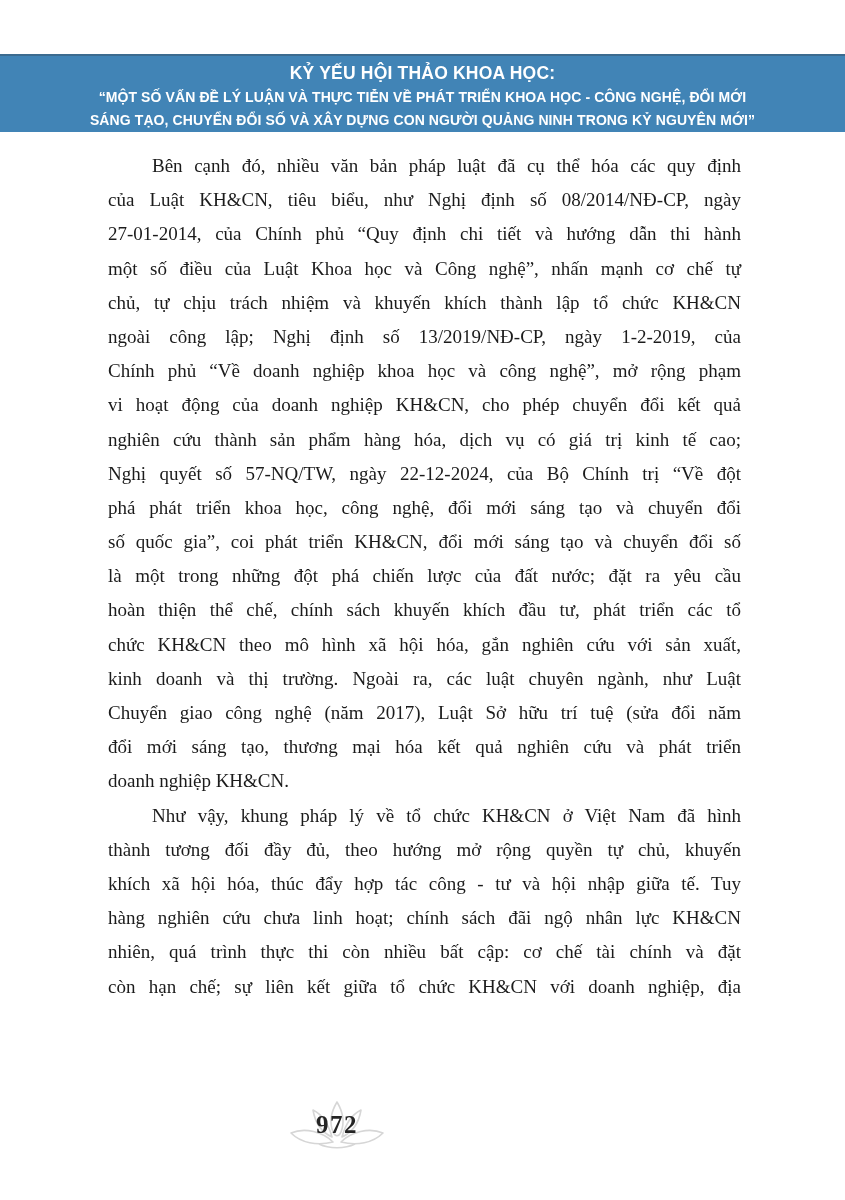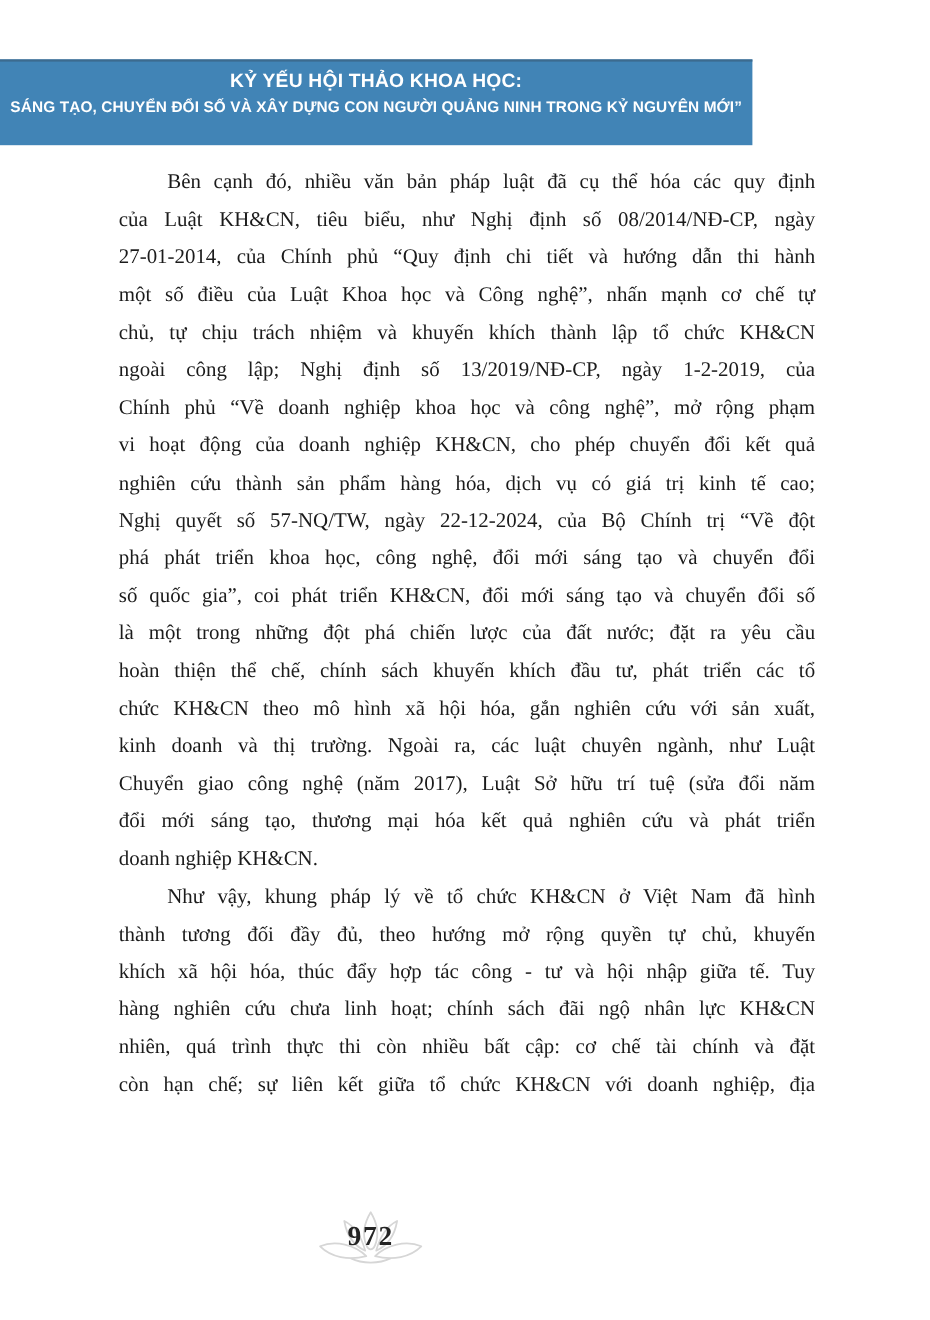--- a/index.html
+++ b/index.html
@@ -7,21 +7,21 @@
     --banner-edge:#3c6b8f;
     --text-color:#1b1b1b;
     --lotus-gray:#d6d6d6;
   }
   html,body{margin:0;padding:0;}
   body{
     width:845px;height:1200px;position:relative;background:#ffffff;
     font-family:"Liberation Serif", serif;overflow:hidden;
   }
   .banner{
-    position:absolute;top:54px;left:0;width:684px;height:78px;
+    position:absolute;top:54px;left:0;width:845px;height:78px;
     background:var(--banner-blue);
     border-top:2px solid var(--banner-edge);
     color:#ffffff;text-align:center;
     font-family:"Liberation Sans", sans-serif;font-weight:bold;
     box-sizing:border-box;
   }
   .banner-line1{
     font-size:17.5px;line-height:26px;padding-top:4px;letter-spacing:.2px;
   }
   .banner-line2{
@@ -49,20 +49,21 @@
     text-align:center;
     font-family:"Liberation Serif", serif;font-weight:bold;
     font-size:25px;color:#242424;letter-spacing:1.5px;
   }
 </style>
 </head>
 <body>
 
 <header class="banner">
   <div class="banner-line1">KỶ YẾU HỘI THẢO KHOA HỌC:</div>
+  <div class="banner-line2">“MỘT SỐ VẤN ĐỀ LÝ LUẬN VÀ THỰC TIỄN VỀ PHÁT TRIỂN KHOA HỌC - CÔNG NGHỆ, ĐỔI MỚI</div>
   <div class="banner-line2">SÁNG TẠO, CHUYỂN ĐỔI SỐ VÀ XÂY DỰNG CON NGƯỜI QUẢNG NINH TRONG KỶ NGUYÊN MỚI”</div>
 </header>
 
 <main class="content">
   <div id="paragraphs">
       <div class="line indent">Bên cạnh đó, nhiều văn bản pháp luật đã cụ thể hóa các quy định</div>
       <div class="line">của Luật KH&amp;CN, tiêu biểu, như Nghị định số 08/2014/NĐ-CP, ngày</div>
       <div class="line">27-01-2014, của Chính phủ “Quy định chi tiết và hướng dẫn thi hành</div>
       <div class="line">một số điều của Luật Khoa học và Công nghệ”, nhấn mạnh cơ chế tự</div>
       <div class="line">chủ, tự chịu trách nhiệm và khuyến khích thành lập tổ chức KH&amp;CN</div>

